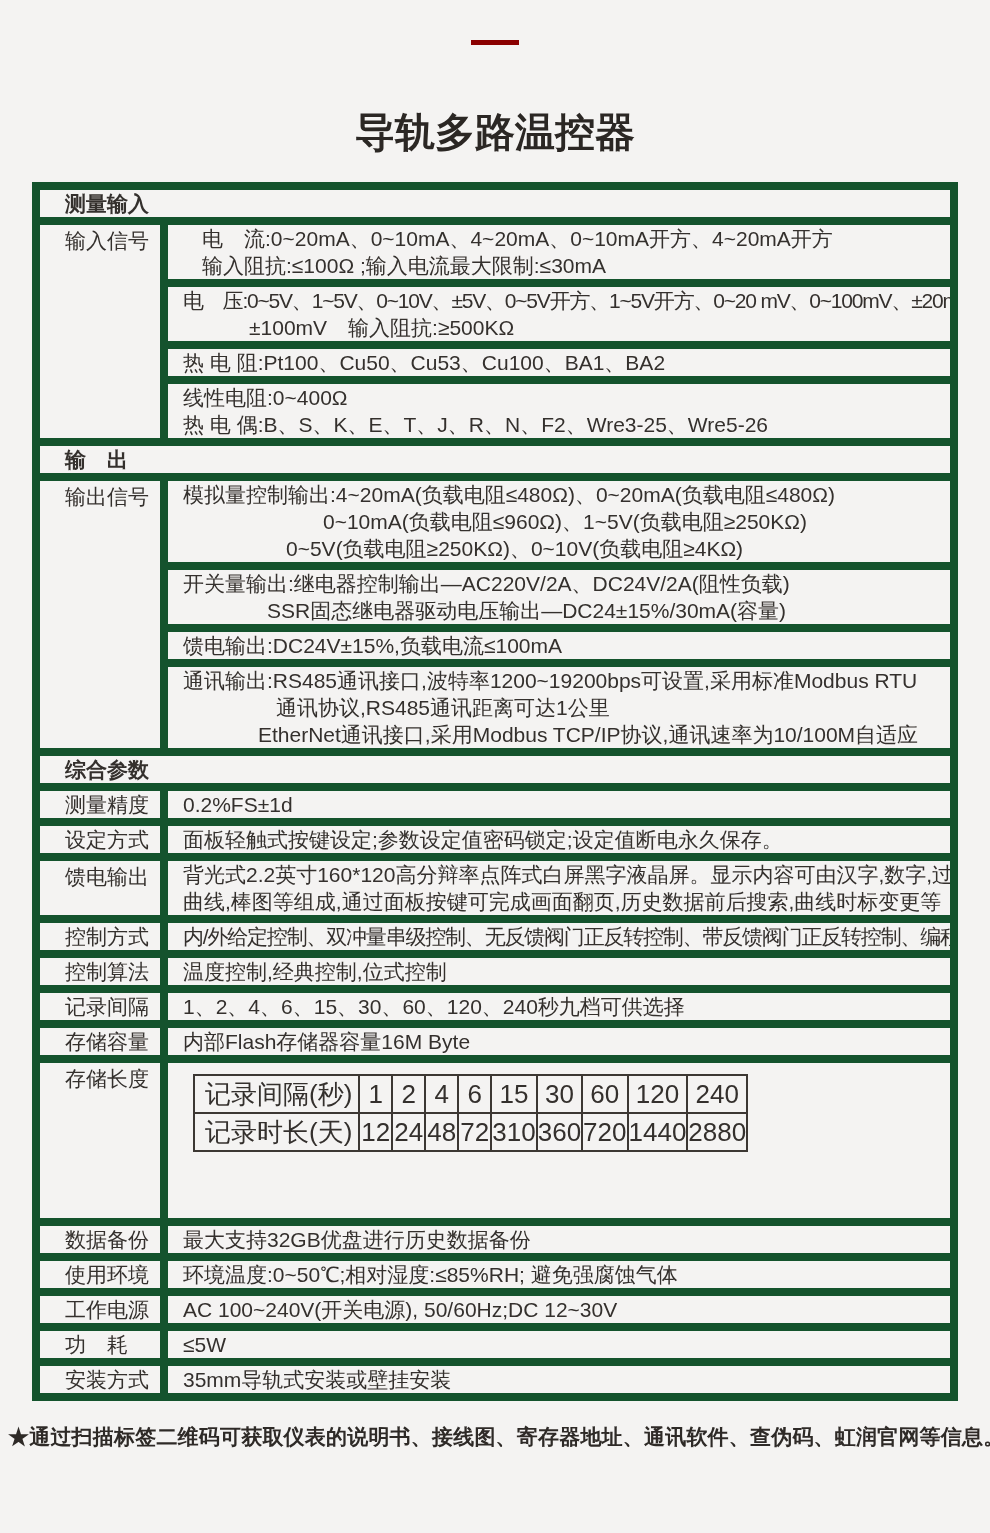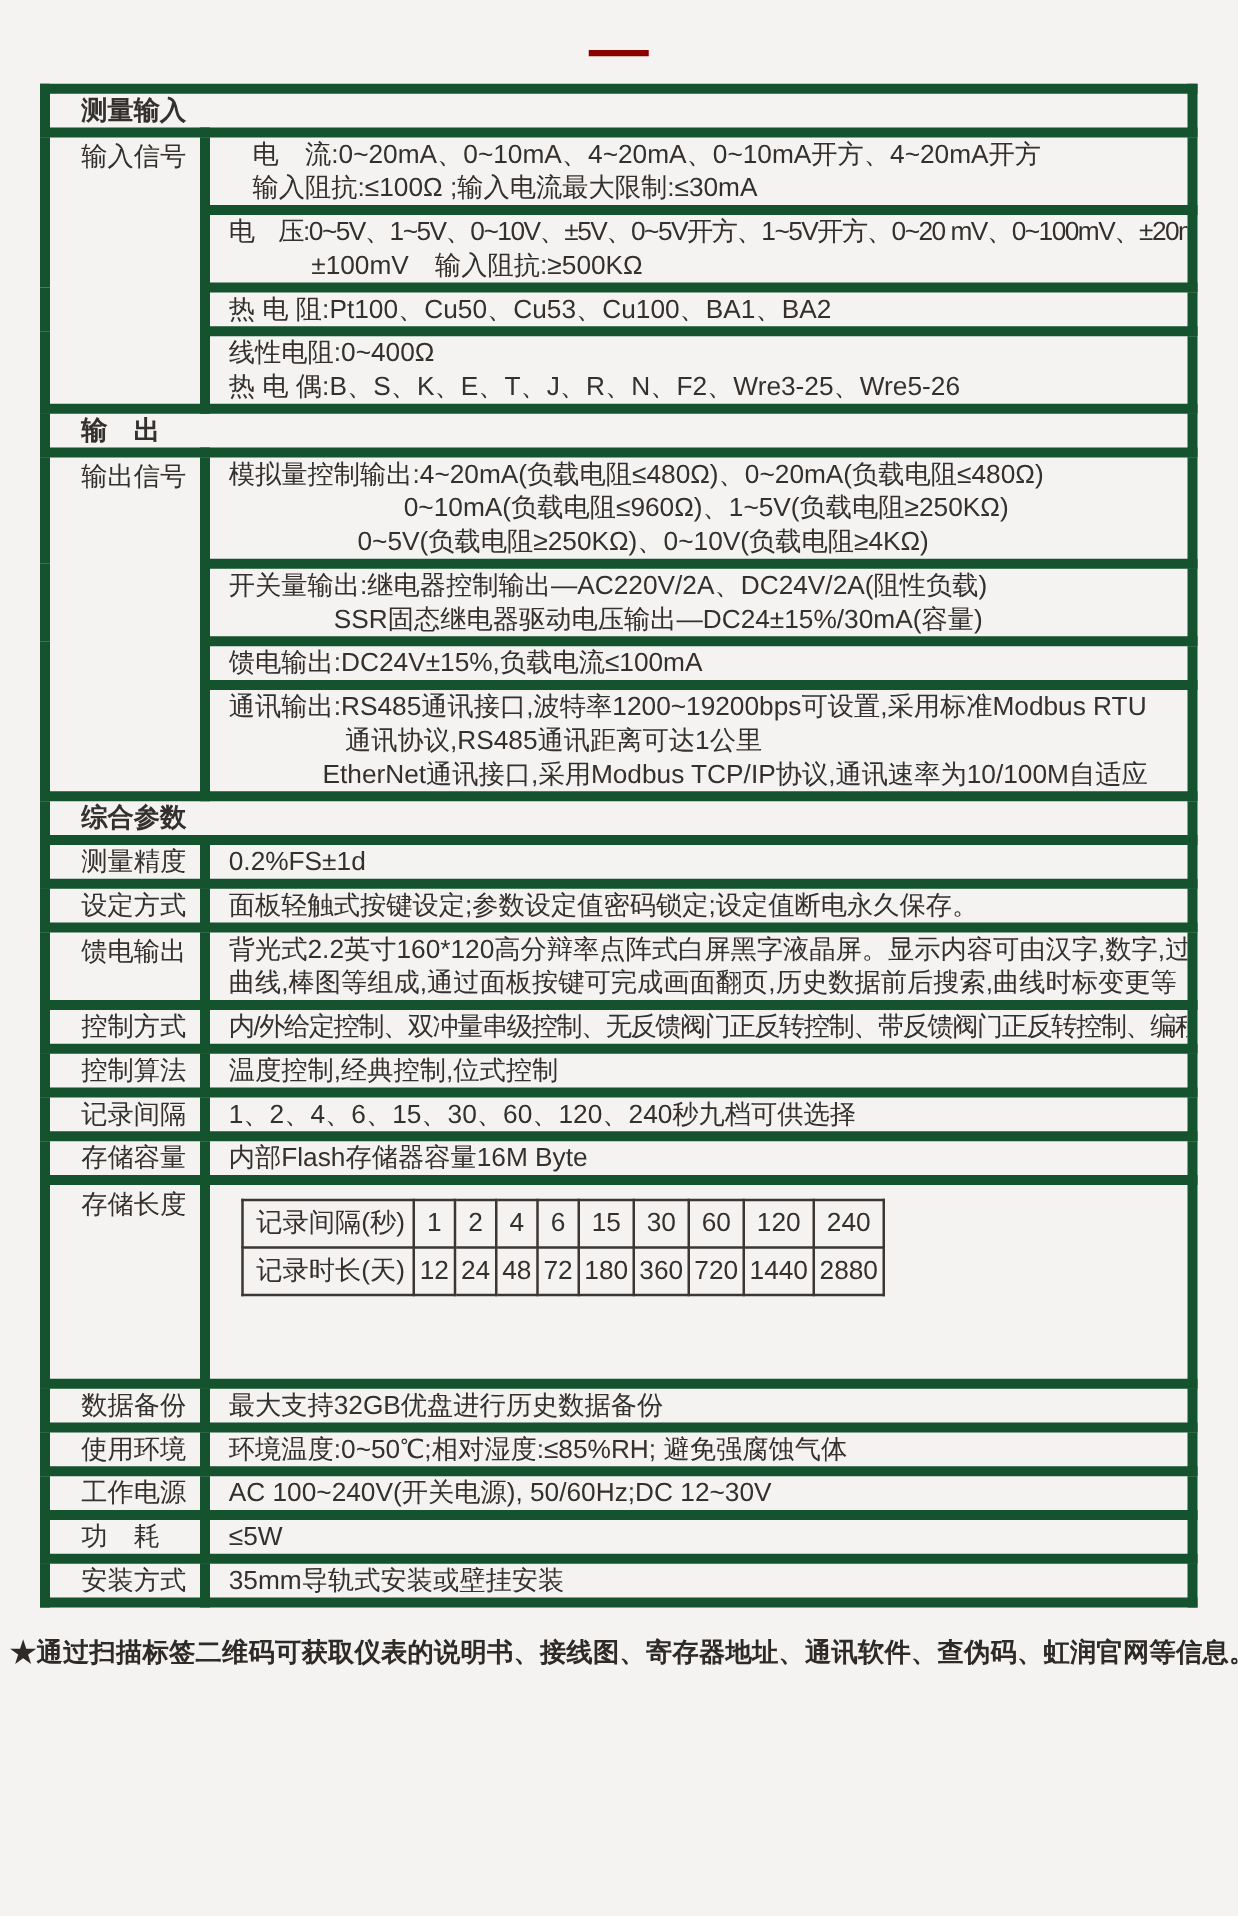--- a/index.html
+++ b/index.html
@@ -66,21 +66,21 @@
   .ind66  { padding-left:66px; }
   .ind140 { padding-left:140px; }
   .ind103 { padding-left:103px; }
   .ind84  { padding-left:84px; }
   .ind93  { padding-left:93px; }
   .ind75  { padding-left:75px; }
   .tight  { letter-spacing:-1.2px; }
   table.storage {
     margin:11px 0 0 10px;
     border-collapse:collapse;
-    font-size:21px;
+    font-size:26px;
     line-height:24px;
     table-layout:fixed;
   }
   table.storage, table.storage td { border:2px solid #3c3733; }
   table.storage td {
     height:38px;
     text-align:center;
     vertical-align:middle;
     white-space:nowrap;
     overflow:hidden;
@@ -97,20 +97,21 @@
     letter-spacing:0.2px;
     color:#2e2a27;
   }
 </style>
 </head>
 <body>
 
 <div>
 
   <div class="divider"></div>
+  <h2 class="subtitle">导轨多路温控器</h2>
 
   <table class="spec">
     <colgroup>
         <col style="width:128px">
         <col>
       </colgroup>
 
     <tbody>
         <tr>
       <td class="sec" colspan="2">测量输入</td>
@@ -236,21 +237,21 @@
             <td class="c43">60</td>
             <td class="c55">120</td>
             <td class="c55">240</td>
           </tr>
           <tr>
             <td class="slbl">记录时长(天)</td>
             <td>12</td>
             <td>24</td>
             <td>48</td>
             <td>72</td>
-            <td>180</td>
+            <td>310</td>
             <td>360</td>
             <td>720</td>
             <td>1440</td>
             <td>2880</td>
           </tr>
         </tbody>
             </table>
       </td>
     </tr>
 

